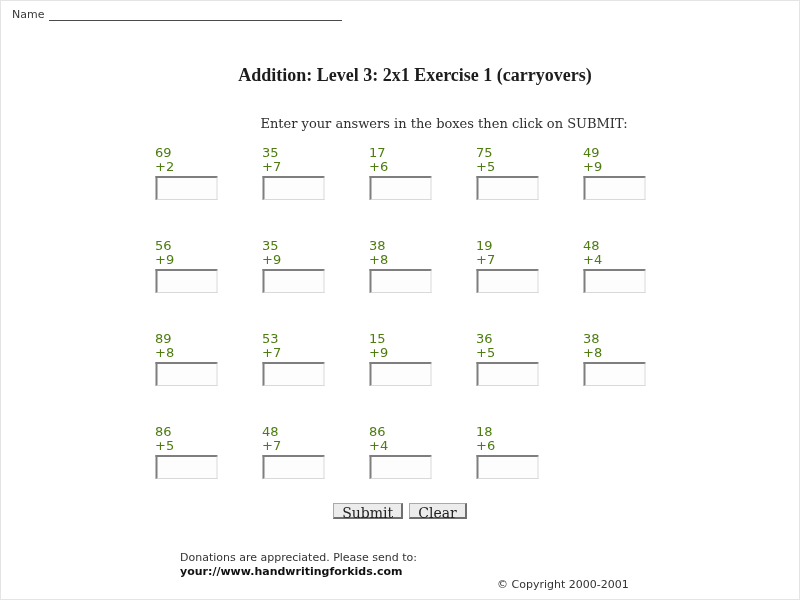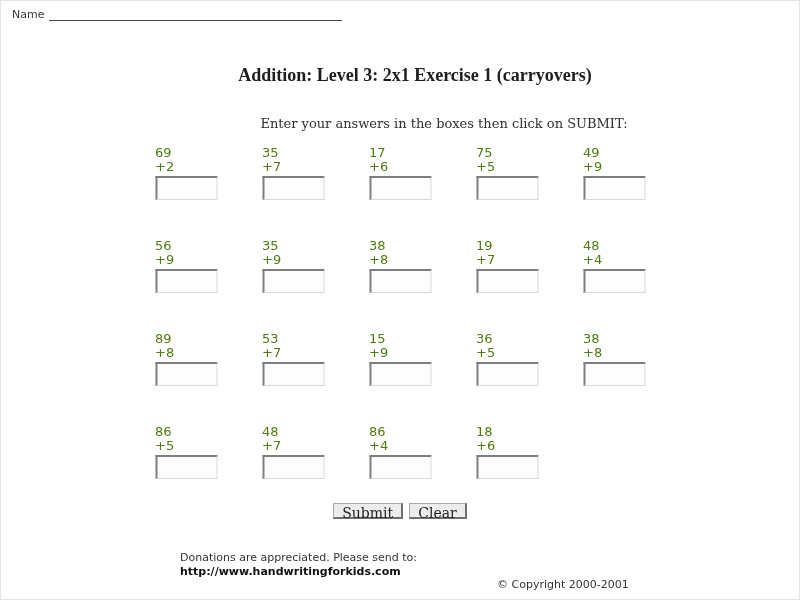--- a/index.html
+++ b/index.html
@@ -171,16 +171,16 @@
     <input class="answer" type="text" value="" style="">
   </div>
 </div>
 
 <div class="buttons">
   <button class="btn">Submit</button><button class="btn">Clear</button>
 </div>
 
 <div class="footer">
   <div>Donations are appreciated.  Please send to:</div>
-  <div class="url">http://www.handwritingforkids.com</div>
+  <div class="url">your://www.handwritingforkids.com</div>
 </div>
 
 <div class="copyright">© Copyright 2000-2001</div>
 
 </body></html>

